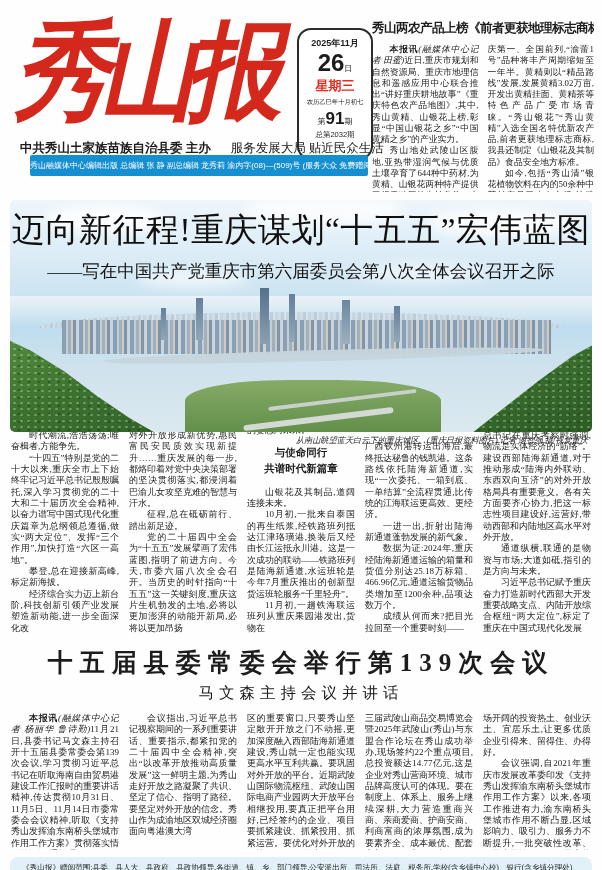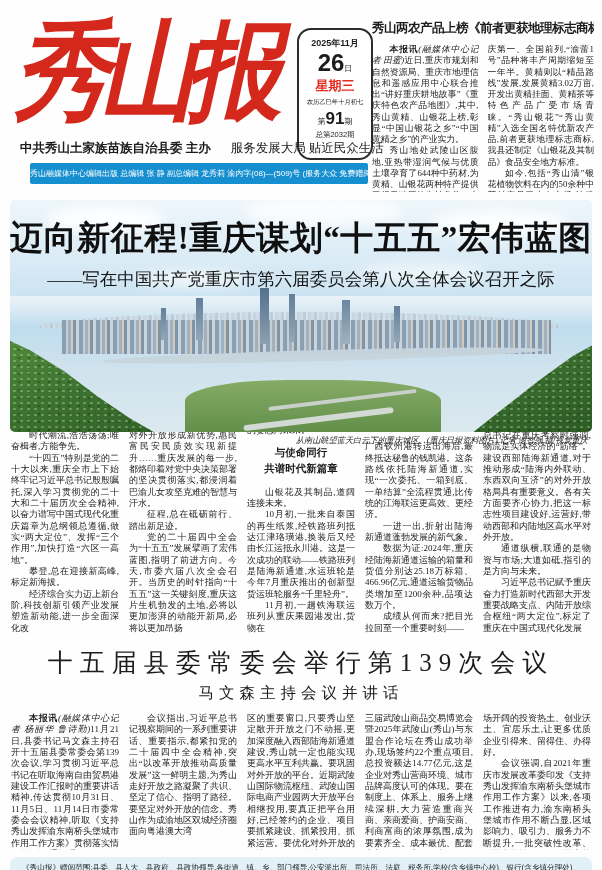--- a/index.html
+++ b/index.html
@@ -7,21 +7,21 @@
         overflow:hidden;font-family:"Liberation Serif","DejaVu Serif",serif;color:#1c1c1c;}
   
   .masthead{position:relative;height:192px;}
   .paper-title{position:absolute;left:14px;top:18px;font-size:96px;line-height:1;
         font-weight:bold;font-style:italic;color:#d5281d;letter-spacing:-10px;
         transform:scaleY(1.12);transform-origin:top left;white-space:nowrap;}
   .org-line{position:absolute;left:20px;top:140px;width:350px;display:flex;gap:20px;
         font-size:12.5px;white-space:nowrap;}
   .org-line .org{font-weight:bold;}
   .org-line .slogan{color:#222;}
-  .pub-bar{position:absolute;left:30px;top:163px;width:338px;height:21px;background:#168fd0;
+  .pub-bar{position:absolute;left:30px;top:155px;width:338px;height:21px;background:#168fd0;
         color:#fff;font-size:8px;line-height:21px;text-align:center;border-radius:2px;
         font-family:"Liberation Sans","DejaVu Sans",sans-serif;white-space:nowrap;}
   .date-box{position:absolute;left:297px;top:28px;width:72px;height:128px;border:2px solid #2c2c2c;
         border-radius:14px;text-align:center;background:#fff;
         font-family:"Liberation Sans","DejaVu Sans",sans-serif;}
   .db-ym{font-size:9px;font-weight:bold;margin-top:7px;}
   .db-day{margin-top:1px;}
   .db-day-num{font-size:24px;font-weight:bold;line-height:1;}
   .db-day-unit{font-size:8px;}
   .db-week{font-size:13px;font-weight:bold;color:#e8291e;margin-top:2px;}
@@ -72,30 +72,30 @@
         background-image:radial-gradient(rgba(220,245,200,.35) 1px,rgba(0,0,0,0) 1.6px),
                           radial-gradient(rgba(10,50,5,.38) 1px,rgba(0,0,0,0) 1.8px),
                           linear-gradient(160deg,#55913f 0%,#3c7230 45%,#2c5a24 100%);
         background-size:7px 6px,10px 8px,100% 100%;}
   .mtn-left{left:-6px;width:47%;clip-path:polygon(0 14%,10% 26%,22% 44%,34% 66%,46% 86%,56% 100%,0 100%);}
   .mtn-right{right:-6px;width:42%;clip-path:polygon(100% 18%,90% 30%,76% 52%,62% 76%,48% 100%,100% 100%);}
   .valley{position:absolute;left:30%;right:26%;bottom:0;height:52px;
         background:linear-gradient(#86ab67,#628f4a);border-radius:40% 40% 0 0;}
   .road{position:absolute;left:40%;bottom:10px;width:26%;height:6px;background:#d3d9d3;
         border-radius:4px;transform:rotate(-7deg);box-shadow:26px -16px 0 -1px #c9d0ca;}
-  .lead-headline{position:relative;z-index:5;margin:16px 0 6px;text-align:center;
-        font-size:33px;font-weight:bold;letter-spacing:0.5px;color:#101010;}
+  .lead-headline{position:relative;z-index:5;margin:8px 0 6px;text-align:center;
+        font-size:33px;font-weight:normal;letter-spacing:0.5px;color:#101010;}
   .lead-subhead{position:relative;z-index:5;margin:0;text-align:center;font-size:17.5px;font-weight:normal;color:#151515;}
   .photo-caption{margin:3px 14px 4px 0;text-align:right;font-size:8.2px;font-style:italic;color:#222;}
   .cols-lead{height:184px;margin-top:3px;align-items:flex-end;}
   .byline{font-weight:bold;font-size:9px;margin-bottom:2px;}
   .byline-marker{color:#9e1b10;margin-right:1px;}
   .crosshead{margin:9px 0;text-align:center;font-weight:bold;font-size:10.5px;line-height:1.55;}
   
-  .second-headline{margin:12px 4px 4px;text-align:center;font-size:25px;font-weight:normal;letter-spacing:7px;}
+  .second-headline{margin:12px 4px 4px;text-align:center;font-size:25px;font-weight:bold;letter-spacing:7px;}
   .second-subhead{margin:0 0 9px;text-align:center;font-size:15.5px;font-weight:normal;letter-spacing:5px;}
   .cols-second{height:137px;}
   
   .page-footer{margin:7px 10px 0;background:#e2f1f7;border-radius:8px;padding:5px 12px;}
   .page-footer p{margin:0;font-size:7.6px;line-height:1.68;text-align:justify;color:#222;}
 </style>
 </head>
 <body>
 
 <div class="page">

